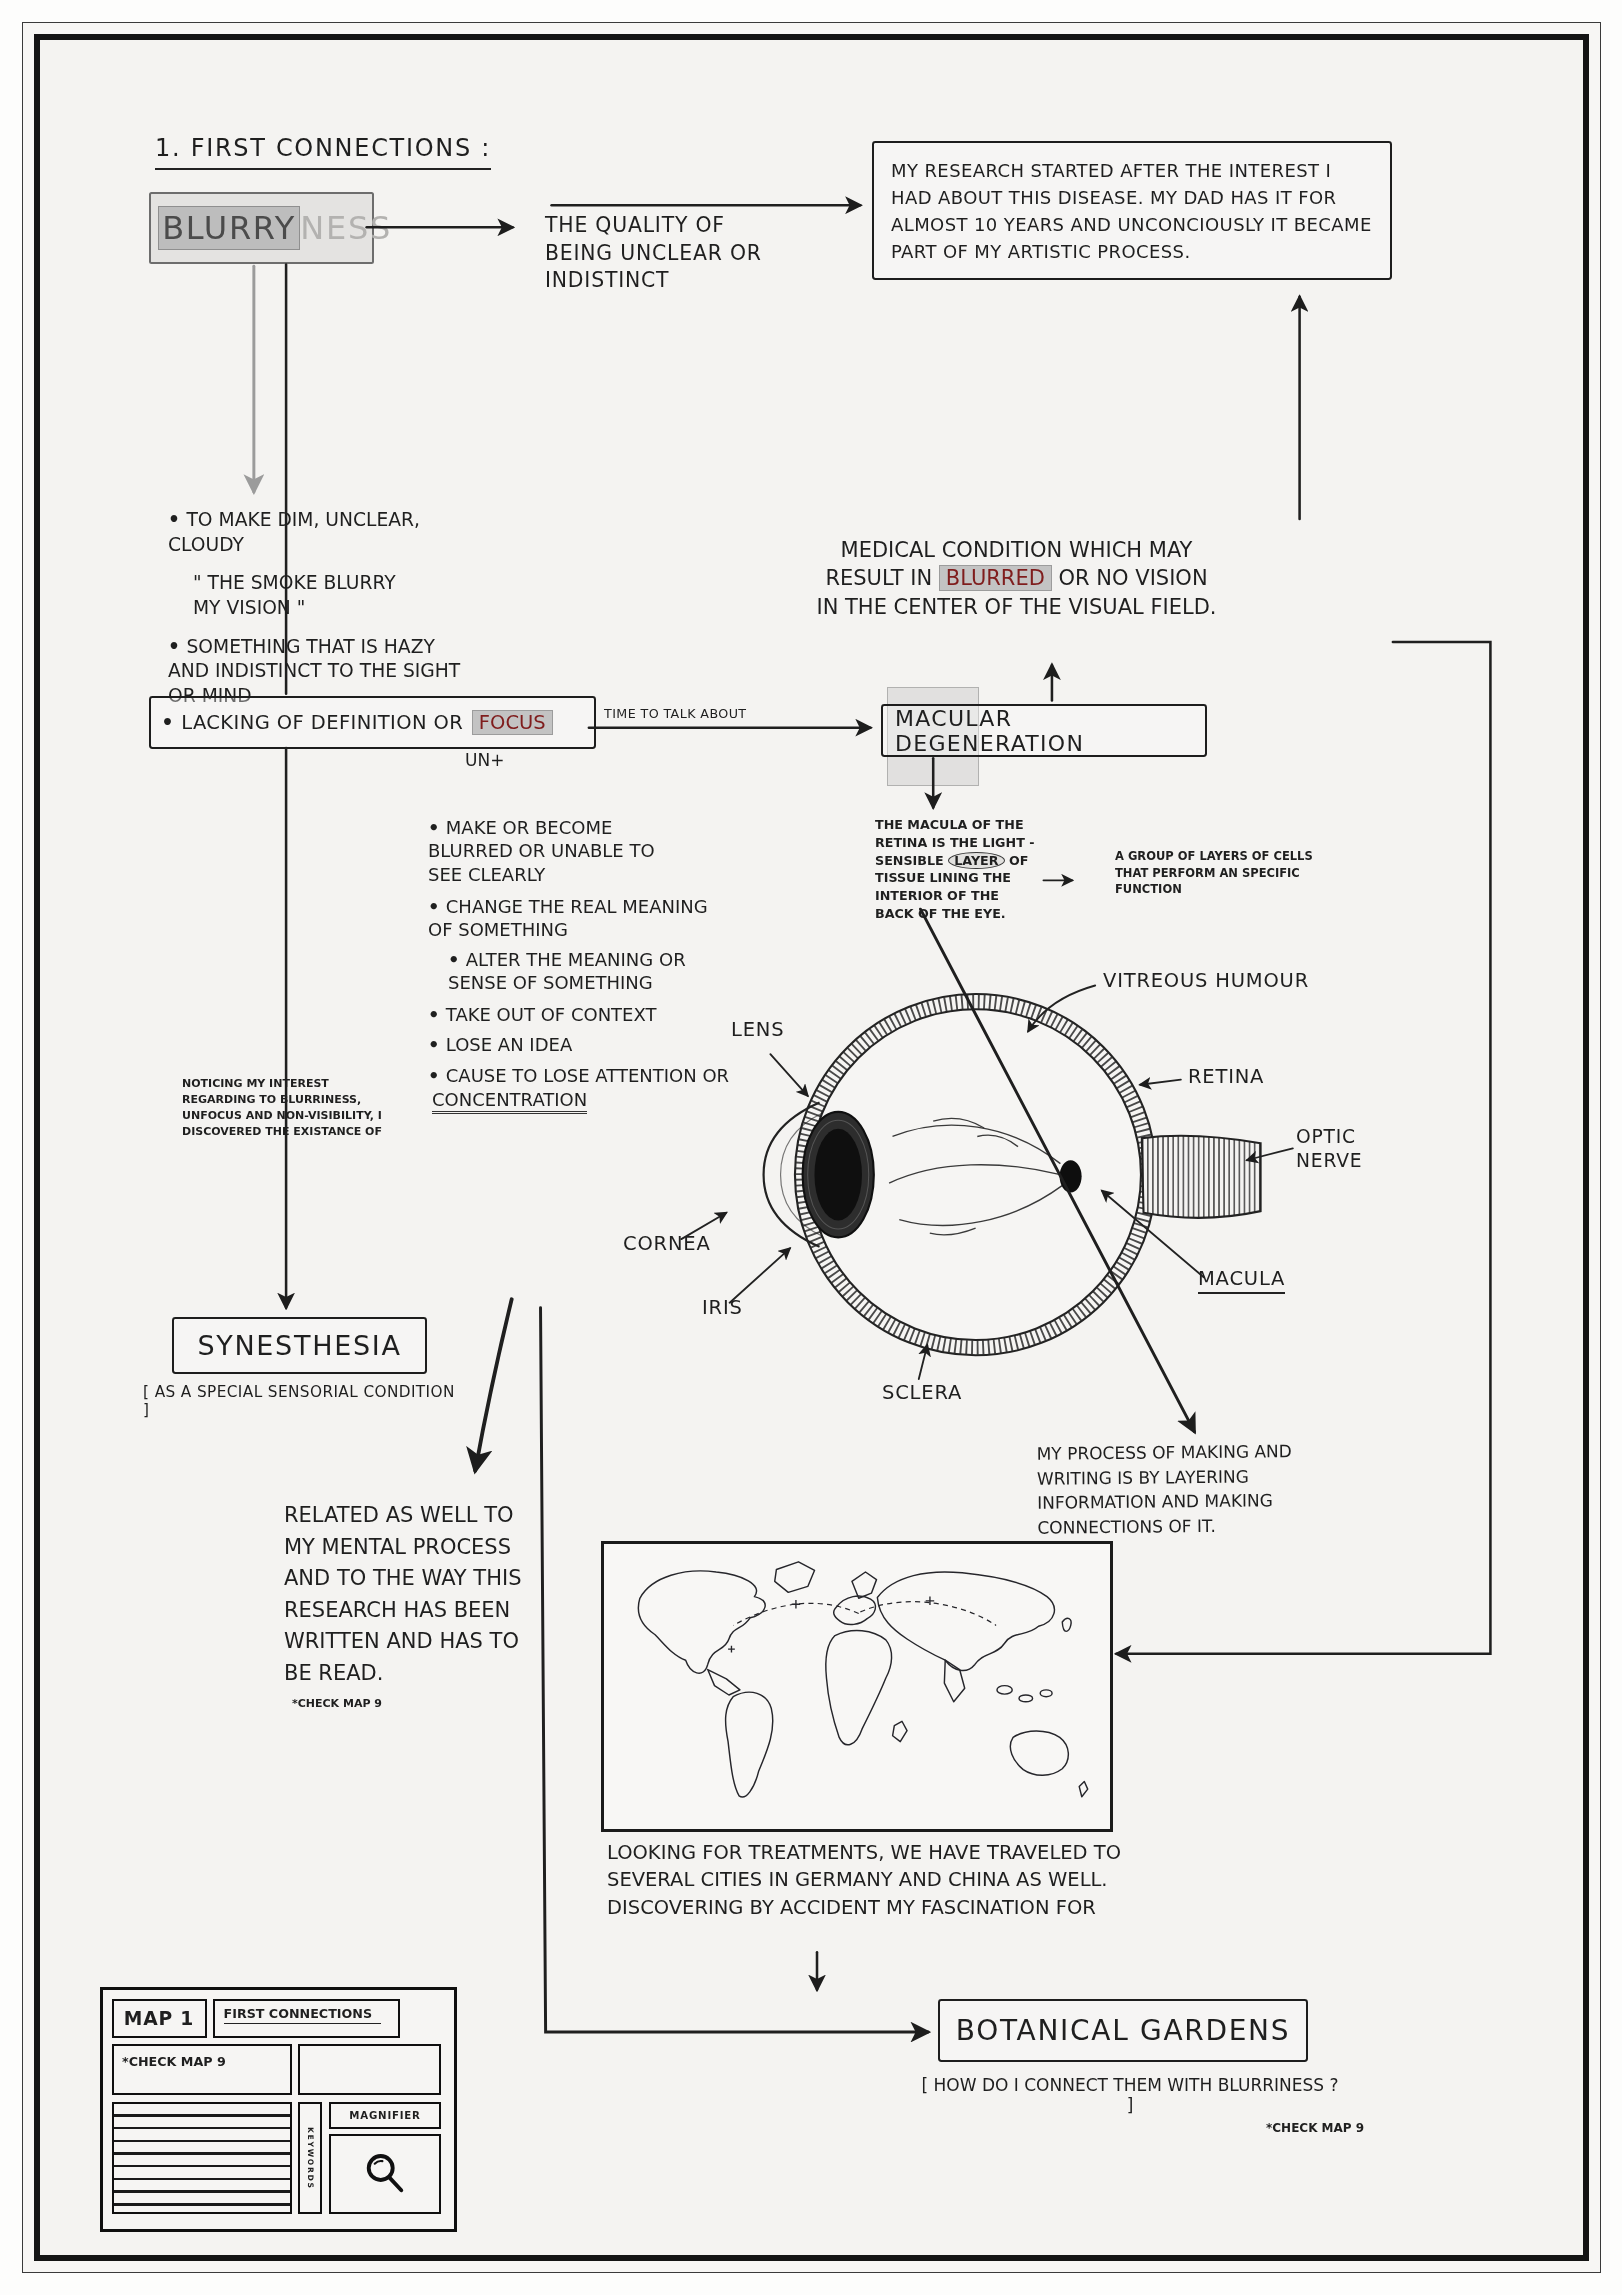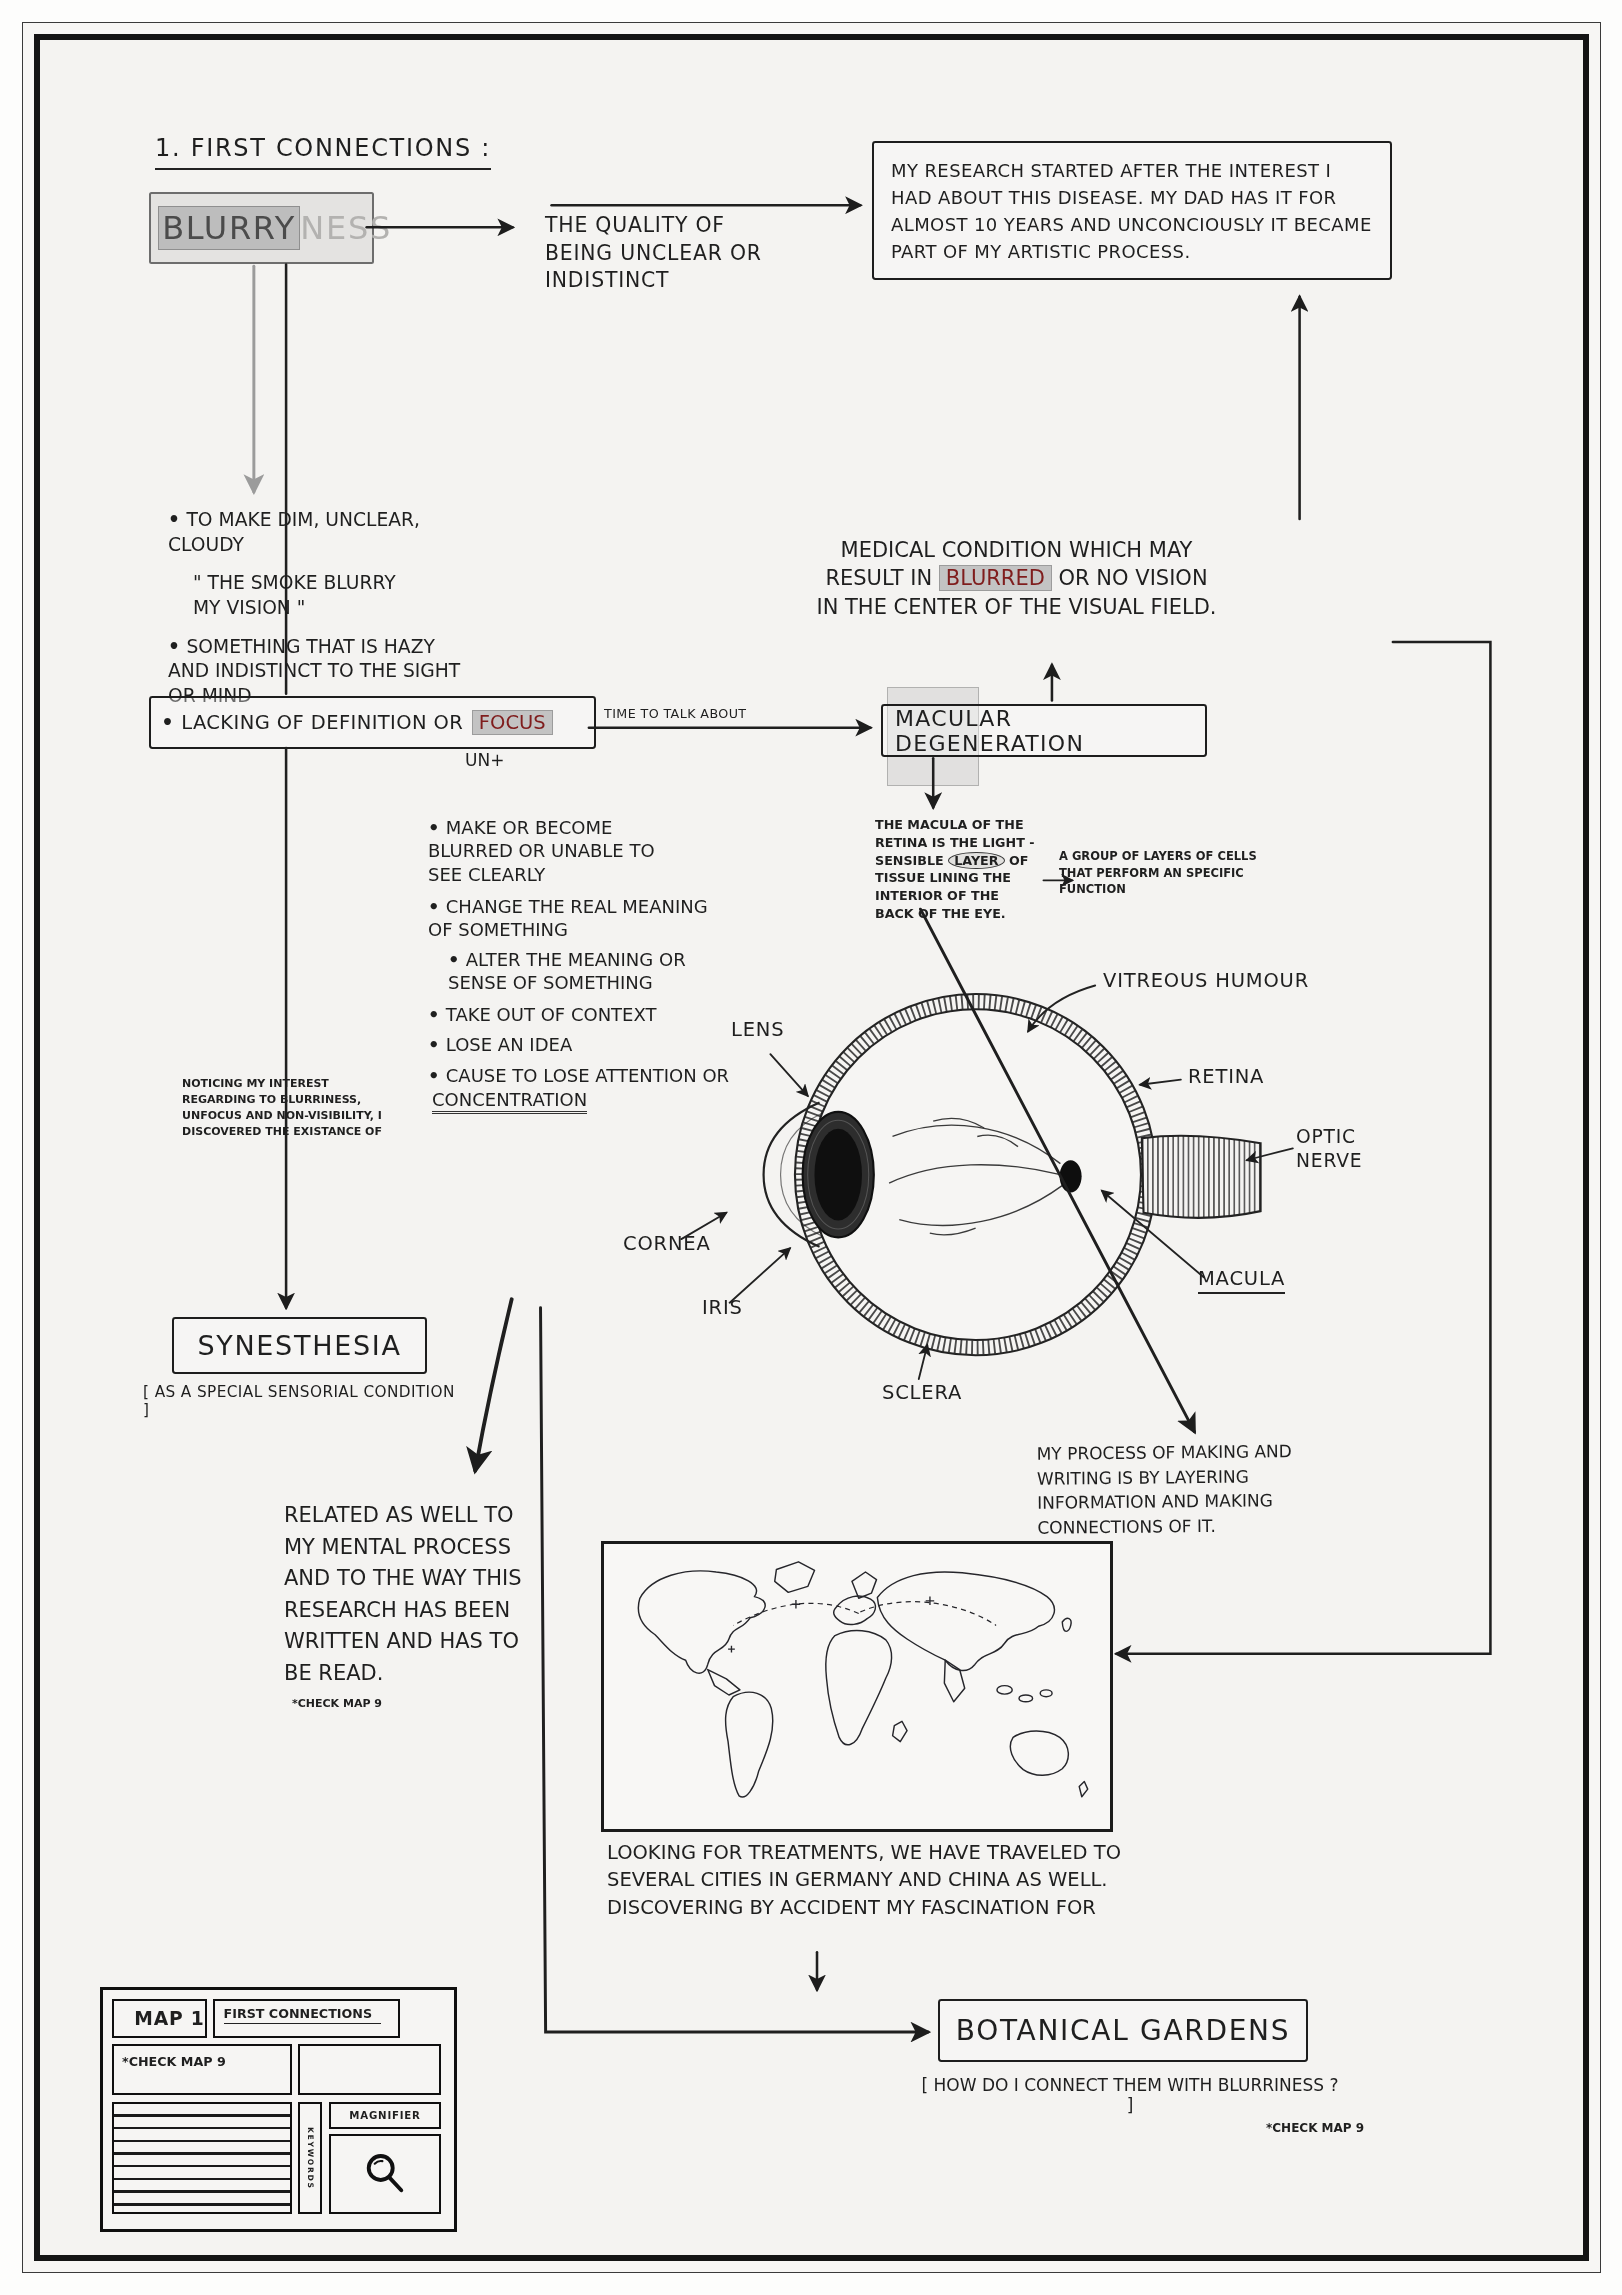--- a/index.html
+++ b/index.html
@@ -55,21 +55,21 @@
   </div>
 
   <div class="t" style="left:813px;top:536px;width:407px;font-size:21px;line-height:1.35;text-align:center;">
     <span>MEDICAL CONDITION WHICH MAY RESULT IN </span><span class="hl">BLURRED</span><span> OR NO VISION IN THE CENTER OF THE VISUAL FIELD.</span>
   </div>
 
   <div class="t" style="left:875px;top:816px;width:166px;font-size:12.7px;line-height:1.4;font-weight:bold;">
     <span>THE MACULA OF THE RETINA IS THE LIGHT - SENSIBLE </span><span class="circled">LAYER</span><span> OF TISSUE LINING THE INTERIOR OF THE BACK OF THE EYE.</span>
   </div>
 
-  <div class="t" style="left:1059px;top:848px;width:212px;font-size:11.5px;line-height:1.45;font-weight:bold;">A GROUP OF LAYERS OF CELLS THAT PERFORM AN SPECIFIC FUNCTION</div>
+  <div class="t" style="left:1115px;top:848px;width:212px;font-size:11.5px;line-height:1.45;font-weight:bold;">A GROUP OF LAYERS OF CELLS THAT PERFORM AN SPECIFIC FUNCTION</div>
 
   <div class="t bul" style="left:428px;top:816px;width:254px;font-size:18px;line-height:1.3;">MAKE OR BECOME BLURRED OR UNABLE TO SEE CLEARLY</div>
   <div class="t bul" style="left:428px;top:895px;width:288px;font-size:18px;line-height:1.3;">CHANGE THE REAL MEANING OF SOMETHING</div>
   <div class="t bul" style="left:448px;top:948px;width:280px;font-size:18px;line-height:1.3;">ALTER THE MEANING OR SENSE OF SOMETHING</div>
   <div class="t bul" style="left:428px;top:1003px;width:280px;font-size:18px;line-height:1.3;">TAKE OUT OF CONTEXT</div>
   <div class="t bul" style="left:428px;top:1033px;width:280px;font-size:18px;line-height:1.3;">LOSE AN IDEA</div>
   <div class="t" style="left:428px;top:1064px;width:305px;font-size:18px;line-height:1.35;">
     <span class="bul">CAUSE TO LOSE ATTENTION OR </span><br>
     <span class="dunder" style="margin-left:4px;">CONCENTRATION</span>
   </div>
@@ -129,21 +129,21 @@
   <div class="t" style="left:607px;top:1839px;width:543px;font-size:19.5px;line-height:1.4;">LOOKING FOR TREATMENTS, WE HAVE TRAVELED TO SEVERAL CITIES IN GERMANY AND CHINA AS WELL. DISCOVERING BY ACCIDENT MY FASCINATION FOR</div>
 
   <div class="box" style="left:938px;top:1999px;width:366px;height:59px;border-width:2.1px;display:flex;align-items:center;justify-content:center;">
     <span style="font-size:28px;letter-spacing:1.7px;">BOTANICAL GARDENS</span>
   </div>
   <div class="t" style="left:918px;top:2075px;width:424px;font-size:17px;text-align:center;">[ HOW DO I CONNECT THEM WITH BLURRINESS ? ]</div>
   <div class="t" style="left:1266px;top:2121px;font-size:12px;font-weight:bold;">*CHECK MAP 9</div>
 
   <div class="t legend" style="left:100px;top:1987px;width:351px;height:239px;border:3.4px solid #0f0f0f;background:#f6f5f3;">
     <div style="position:absolute;left:8.5px;top:8.5px;width:95px;height:39px;border:2.5px solid #0f0f0f;
-                display:flex;align-items:center;justify-content:flex-end;">
+                display:flex;align-items:center;justify-content:center;">
       <span style="font-size:18.7px;font-weight:bold;letter-spacing:0.8px;">MAP 1</span>
     </div>
     <div style="position:absolute;left:110px;top:8.5px;width:187px;height:39px;border:2.5px solid #0f0f0f;padding:4.2px 8.5px;">
       <span style="font-size:12.7px;font-weight:bold;display:inline-block;border-bottom:1.7px solid #222;padding-bottom:2.5px;min-width:95%;">FIRST CONNECTIONS</span>
     </div>
     <div style="position:absolute;left:8.5px;top:54px;width:180px;height:51px;border:2.5px solid #0f0f0f;padding:6.8px 8.5px;">
       <span style="font-size:12.7px;font-weight:bold;">*CHECK MAP 9</span>
     </div>
     <div style="position:absolute;left:195px;top:54px;width:143px;height:51px;border:2.5px solid #0f0f0f;"></div>
     <div style="position:absolute;left:8.5px;top:112px;width:180px;height:112px;border:2.5px solid #0f0f0f;

